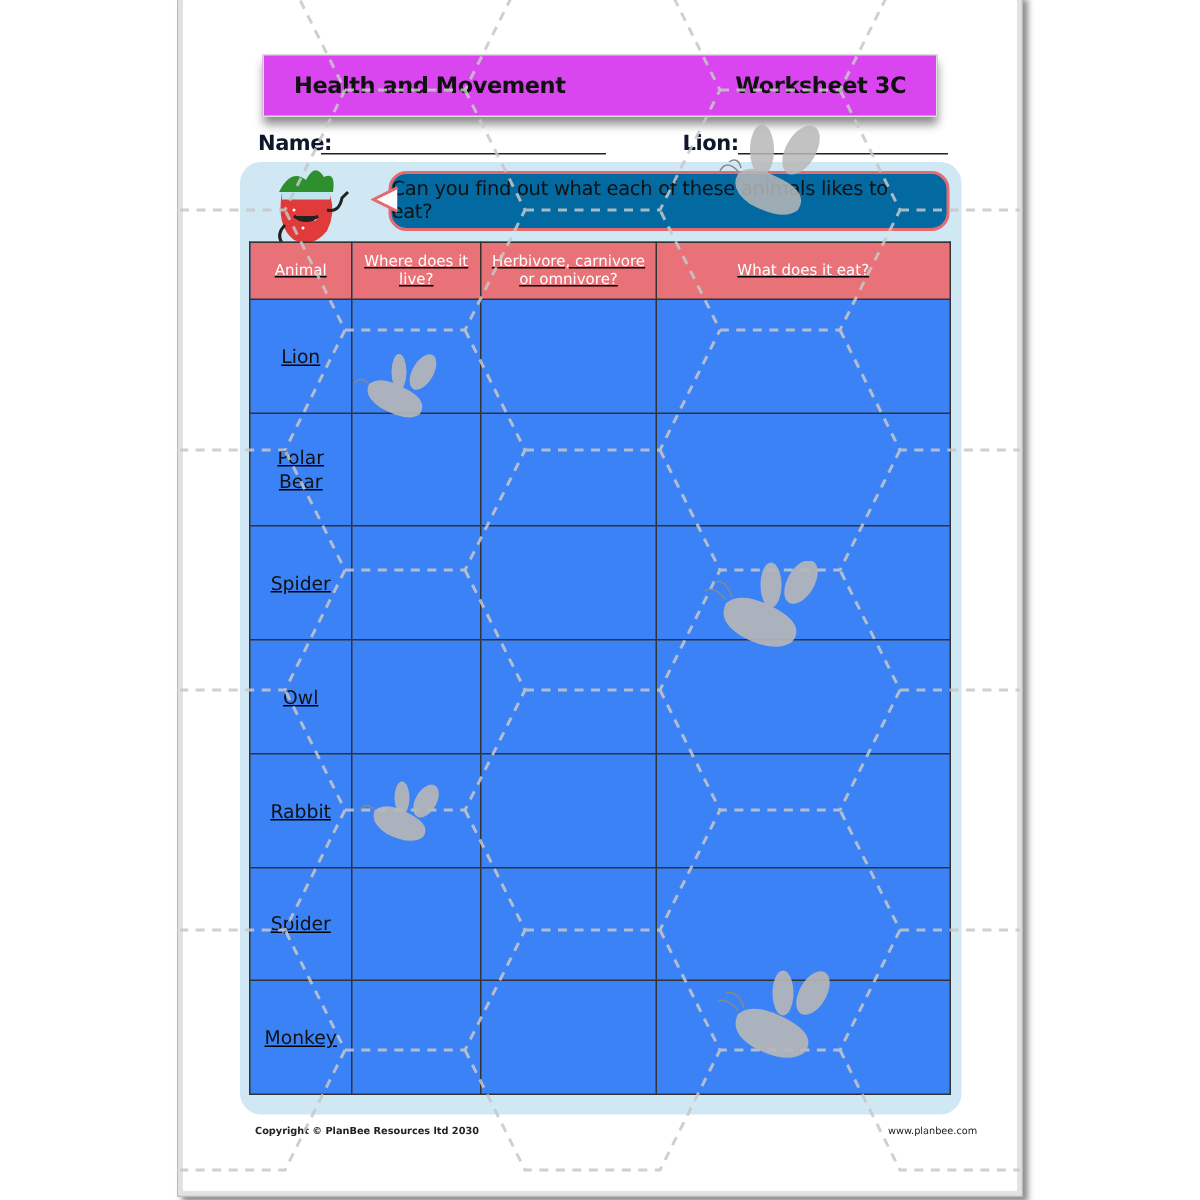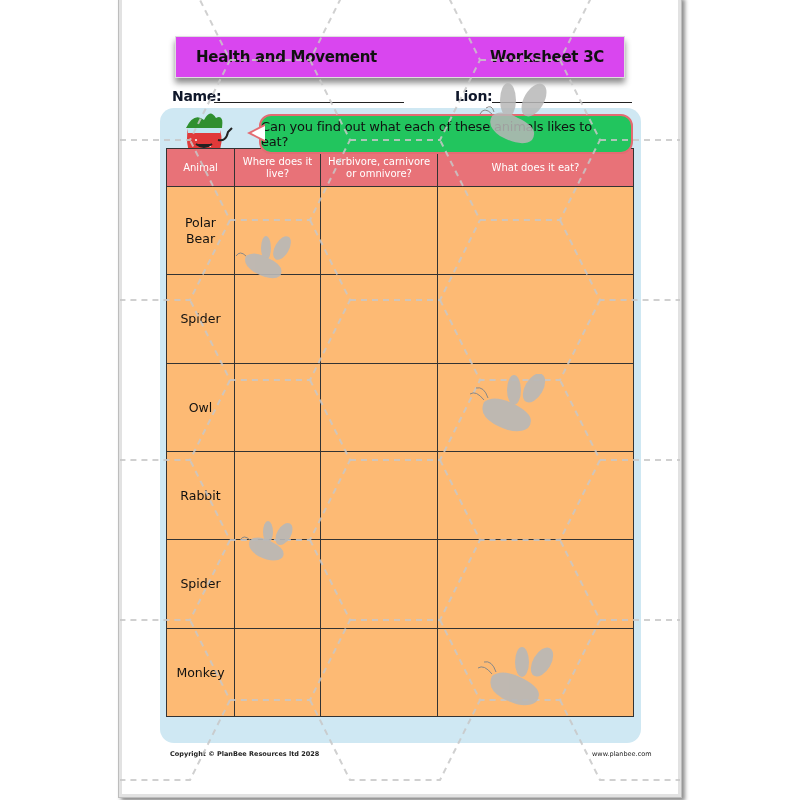--- a/index.html
+++ b/index.html
@@ -25,31 +25,31 @@
   .name-row { position: absolute; left: 172px; top: 88px; width: 460px; height: 18px; }
   .lbl { position: absolute; font-weight: bold; font-size: 14px; color: #0f172a; letter-spacing: -0.3px; }
   .line { position: absolute; border-bottom: 1px solid #222; height: 1px; }
 
   .panel {
     position: absolute; left: 160px; top: 108px; width: 481px; height: 635px;
     background: #cfe8f3; border-radius: 14px;
   }
   .bubble {
     position: absolute; left: 259px; top: 114px; width: 374px; height: 40px;
-    background: #22c55e; border: 2px solid #e46b72; border-radius: 12px;
+    background: #0369a1; border: 2px solid #e46b72; border-radius: 12px;
     display: flex; align-items: center; justify-content: flex-end; padding-right: 24px;
   }
   .bubble-tail { position: absolute; left: 247px; top: 123px; width: 18px; height: 20px; }
   .bubble span { font-size: 13px; color: #111; letter-spacing: -0.2px; }
 
   .mascot { position: absolute; left: 174px; top: 106px; width: 64px; height: 60px; }
 
   table.grid {
-    position: absolute; left: 166px; top: 148px; width: 467px; height: 569px;
-    border-collapse: collapse; background: #fdba74; table-layout: fixed;
+    position: absolute; left: 166px; top: 161px; width: 467px; height: 569px;
+    border-collapse: collapse; background: #3b82f6; table-layout: fixed; text-decoration: underline;
   }
   table.grid th {
     background: #e87278; color: #fff; font-weight: normal; font-size: 10px;
     border: 1px solid #333; height: 38px; line-height: 12px; padding: 0 4px;
     text-align: center;
   }
   table.grid td { border: 1px solid #333; height: 59px; text-align: center; font-size: 12.5px; color: #111; }
   .c1 { width: 68px; } .c2 { width: 86px; } .c3 { width: 117px; } .c4 { width: 196px; }
 
   .footer-left { position: absolute; left: 170px; top: 750px; font-size: 6.5px; font-weight: bold; color: #222; }
@@ -105,20 +105,26 @@
   <thead>
     <tr>
       <th>Animal</th>
       <th>Where does it live?</th>
       <th>Herbivore, carnivore or omnivore?</th>
       <th>What does it eat?</th>
     </tr>
   </thead>
   <tbody>
     <tr>
+      <td>Lion</td>
+      <td></td>
+        <td></td>
+        <td></td>
+    </tr>
+    <tr>
       <td style="padding:0 10px;line-height:16px;">Polar Bear</td>
       <td></td>
         <td></td>
         <td></td>
     </tr>
     <tr>
       <td>Spider</td>
       <td></td>
         <td></td>
         <td></td>
@@ -143,21 +149,21 @@
     </tr>
     <tr>
       <td>Monkey</td>
       <td></td>
         <td></td>
         <td></td>
     </tr>
   </tbody>
 </table>
 
-<span class="footer-left">Copyright © PlanBee Resources ltd 2028</span>
+<span class="footer-left">Copyright © PlanBee Resources ltd 2030</span>
 <span class="footer-right">www.planbee.com</span>
 
 <svg class="watermark" viewBox="0 0 800 800">
   <g fill="none" stroke="#c8c8c8" stroke-width="2" stroke-dasharray="6 5" opacity="0.85">
     <path d="M120 140 L190 140 L230 60 L190 -20"></path>
     <path d="M230 60 L310 60 L350 -20"></path>
     <path d="M310 60 L350 140 L310 220 L230 220 L190 140"></path>
     <path d="M230 220 L190 300 L120 300"></path>
     <path d="M310 220 L350 300 L310 380 L230 380 L190 300"></path>
     <path d="M350 140 L440 140 L480 60 L440 -20"></path>

